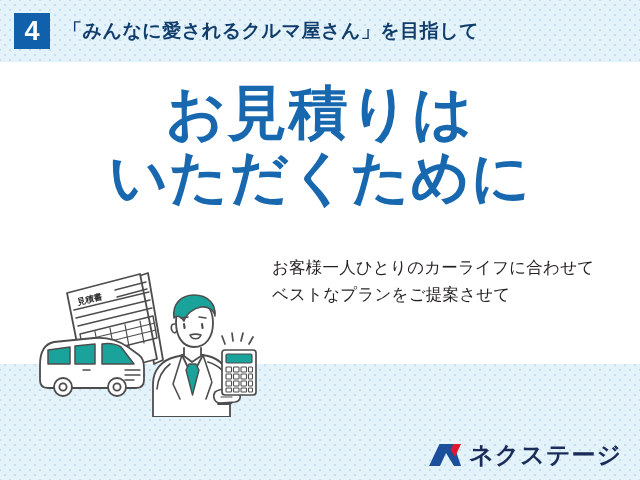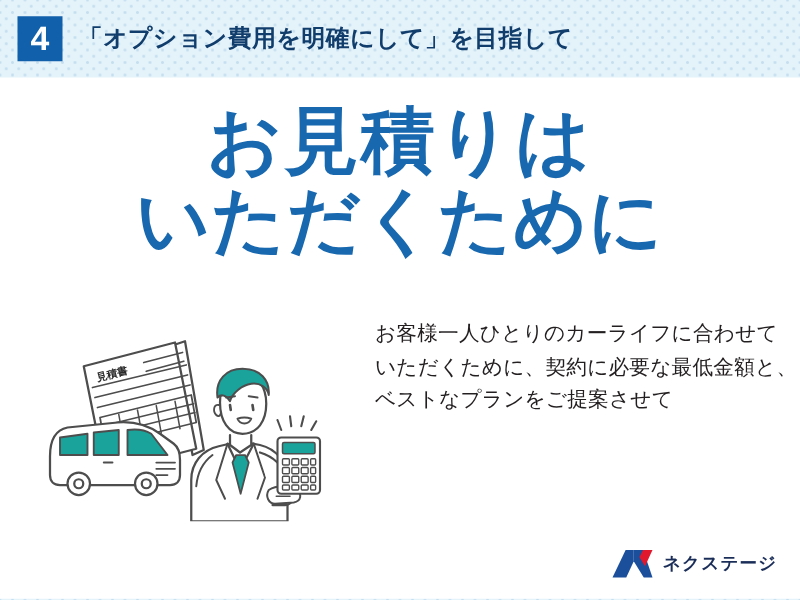--- a/index.html
+++ b/index.html
@@ -60,21 +60,21 @@
     letter-spacing: 0.5px;
     white-space: nowrap;
   }
 
   
   .panel {
     position: absolute;
     left: 0;
     top: 62px;
     width: 640px;
-    height: 417px;
+    height: 302px;
     background: #ffffff;
   }
 
   
   .headline {
     position: absolute;
     left: 0;
     top: 20px;
     width: 640px;
     text-align: center;
@@ -100,21 +100,20 @@
     top: 192px;
     width: 360px;
     color: #231f20;
     font-size: 16.5px;
     line-height: 1.62;
     letter-spacing: 0.2px;
   }
   .body-copy .cline {
     display: block;
     white-space: nowrap;
-    margin-left: 28px;
   }
 
   
   .illus {
     position: absolute;
     left: 22px;
     top: 190px;
     width: 250px;
     height: 165px;
   }
@@ -131,47 +130,46 @@
   .brand {
     position: absolute;
     right: 18px;
     top: 16px;
     display: flex;
     align-items: center;
     gap: 7px;
   }
   .brand-mark { width: 34px; height: 24px; display: block; }
   .brand-name {
-    font-size: 14px;
+    font-size: 24px;
     font-weight: bold;
     color: #1a2d59;
     letter-spacing: 1px;
     white-space: nowrap;
   }
 </style>
 </head>
 <body>
 
 <div class="slide">
 
   <div class="header">
     <div class="num-badge">4</div>
-    <div class="header-title">「オプション費用を明確にして」を目指して</div>
+    <div class="header-title">「みんなに愛されるクルマ屋さん」を目指して</div>
   </div>
 
   <div class="panel">
 
     <div class="headline">
       <span class="line line1">お見積りは</span>
       <span class="line line2">いただくために</span>
     </div>
 
     <div class="body-copy">
       <span class="cline">お客様一人ひとりのカーライフに合わせて</span>
-      <span class="cline">いただくために、契約に必要な最低金額と、</span>
       <span class="cline">ベストなプランをご提案させて</span>
     </div>
 
     <div class="illus">
       <svg viewBox="0 0 250 165" width="250" height="165" xmlns="http://www.w3.org/2000/svg">
         <g fill="none" stroke="#4d4d4d" stroke-width="1.8" stroke-linecap="round" stroke-linejoin="round">
 
           <g>
             <path d="M117 24 L126 21 L141 108 L132 112 Z" fill="#ffffff"></path>
           </g>

